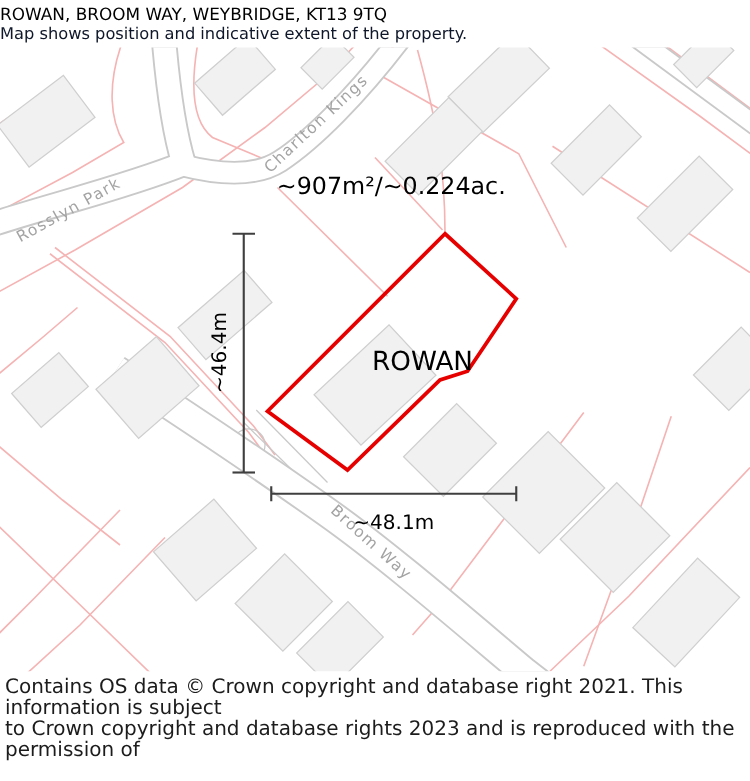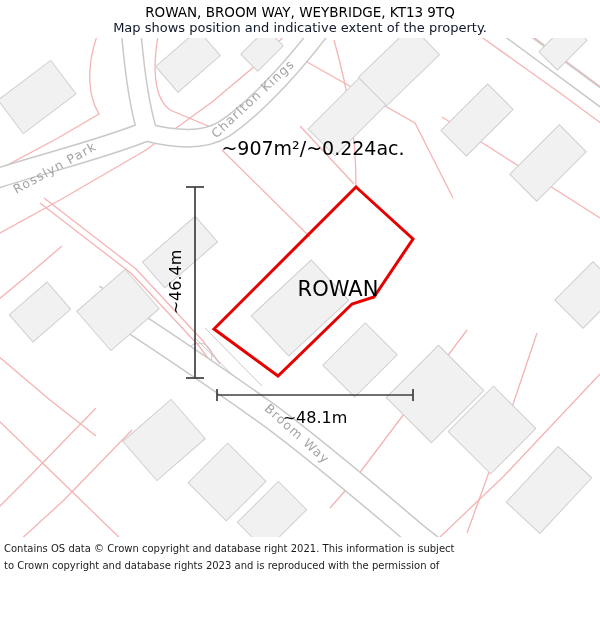--- a/index.html
+++ b/index.html
@@ -1,40 +1,40 @@
 <!DOCTYPE html>
 <html style="--property-outline: #e60000; --parcel-line: #f5b3b3; --building-fill: #f1f1f1; --building-stroke: #cfcfcf; --road-casing: #c9c9c9; --road-fill: #ffffff; --street-label: #a3a3a3; --dimension: #3f3f3f;"><head>
 <meta charset="utf-8">
 <style>
   html,body{margin:0;padding:0;background:#ffffff;}
   .page{
     width:600px;height:625px;overflow:hidden;background:#ffffff;
     font-family:"DejaVu Sans","Liberation Sans",sans-serif;color:#000;
     position:relative;
   }
-  .header{height:38px;text-align:center;padding-top:4px;box-sizing:border-box;}
+  .header{height:38px;padding-top:4px;box-sizing:border-box;}
   .header .title{font-size:13.5px;line-height:16px;color:#000;}
   .header .subtitle{font-size:13px;line-height:16px;color:#0f172a;}
   .map-wrap{width:600px;height:499px;position:relative;background:#ffffff;}
   svg{display:block;}
   .parcel{fill:none;stroke:var(--parcel-line,#f5b3b3);stroke-width:1.3px;}
   .road-casing{fill:none;stroke:var(--road-casing,#c9c9c9);}
   .road-fill{fill:none;stroke:var(--road-fill,#ffffff);}
   .gline{fill:none;stroke:var(--road-casing,#c9c9c9);stroke-width:1px;}
   .bld{fill:var(--building-fill,#f1f1f1);stroke:var(--building-stroke,#cfcfcf);stroke-width:1px;}
   .prop{fill:none;stroke:var(--property-outline,#e60000);stroke-width:3px;stroke-linejoin:miter;}
   .dim{stroke:var(--dimension,#3f3f3f);stroke-width:1.7px;}
   .street-label{fill:var(--street-label,#a3a3a3);font-size:12.5px;letter-spacing:1.2px;}
   .map-label{fill:#000;}
   .area-label{font-size:19px;}
   .prop-label{font-size:21px;}
   .dim-label{font-size:16px;}
   .footer{
     height:88px;box-sizing:border-box;padding:3px 4px 0 4px;
-    font-size:10px;line-height:17px;color:#1c1c1c;background:#fff;
+    font-size:16px;line-height:17px;color:#1c1c1c;background:#fff;
   }
 </style>
 </head>
 <body>
 
 <div class="page">
 
   <div class="header">
     <div class="title">ROWAN, BROOM WAY, WEYBRIDGE, KT13 9TQ</div>
     <div class="subtitle">Map shows position and indicative extent of the property.</div>

